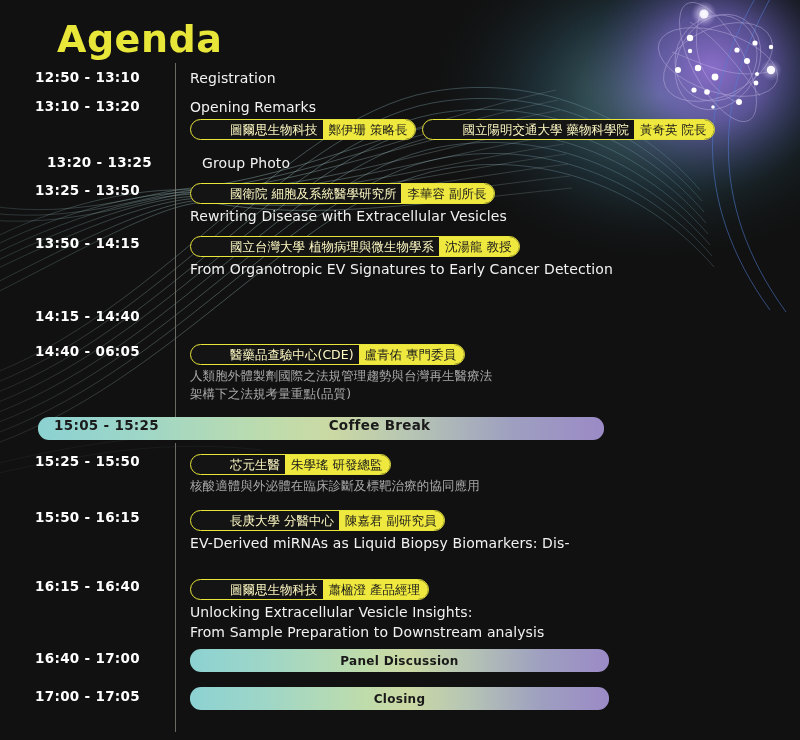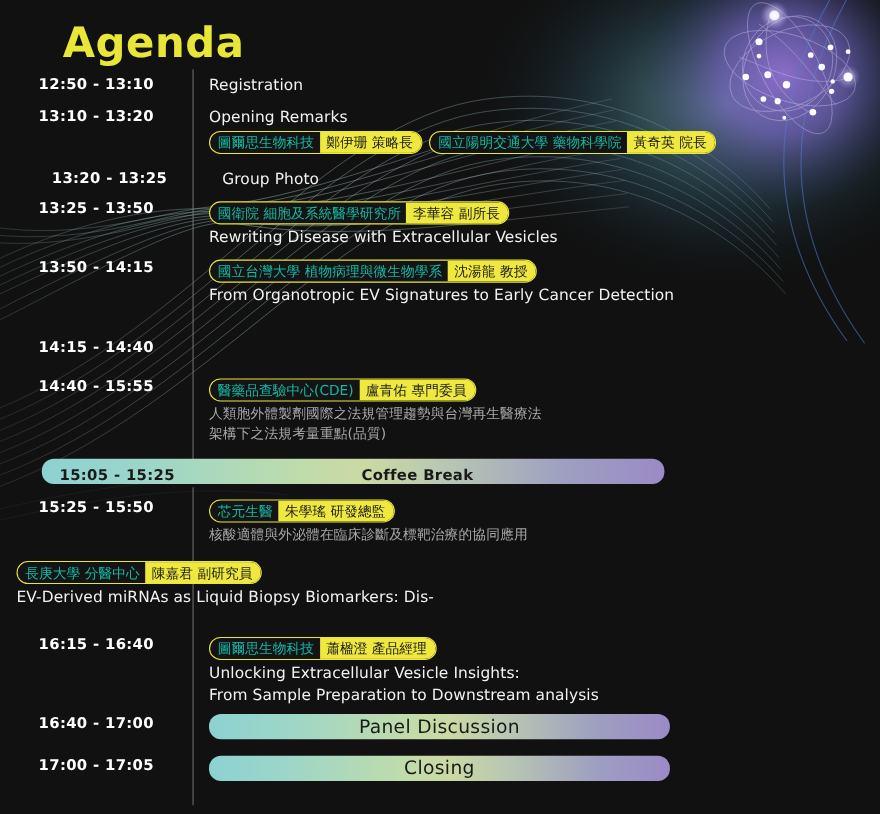--- a/index.html
+++ b/index.html
@@ -125,26 +125,27 @@
     align-items: stretch;
     border: 1px solid #e9e63a;
     border-radius: 11px;
     overflow: hidden;
     background: #141414;
     height: 21px;
     line-height: 19px;
   }
 
   .badge-org {
-    color: #14b8a6;
+    color: #fef9c3;
     font-size: 12.5px;
     padding: 0 5px 0 7px;
     white-space: nowrap;
     display: flex;
     align-items: center;
+    margin-left: 32px;
   }
 
   .badge-person {
     background: #efe93f;
     color: #1a1a1a;
     font-size: 12.5px;
     font-weight: 500;
     padding: 0 8px 0 6px;
     white-space: nowrap;
     display: flex;
@@ -164,21 +165,21 @@
     border-radius: 11px;
     background: linear-gradient(90deg,
         #8cd2d2 0%,
         #9ed6c7 18%,
         #bfdcab 42%,
         #cbd9a4 52%,
         #b6c5b4 66%,
         #9e9fc0 84%,
         #9b8ac6 100%);
     display: flex;
-    align-items: flex-end;
+    align-items: flex-start;
   }
   .gradbar-full .gb-time {
     width: 137px;
     text-align: center;
     font-size: 13.5px;
     font-weight: 700;
     color: #1a1a1a;
     letter-spacing: .3px;
   }
   .gradbar-full .gb-label {
@@ -200,22 +201,22 @@
         #8cd2d2 0%,
         #9ed6c7 18%,
         #bfdcab 42%,
         #cbd9a4 52%,
         #b6c5b4 66%,
         #9e9fc0 84%,
         #9b8ac6 100%);
     display: flex;
     align-items: center;
     justify-content: center;
-    font-size: 17px;
-    font-weight: 400;
+    font-size: 12px;
+    font-weight: 700;
     color: #1a1a1a;
     letter-spacing: .3px;
   }
 </style>
 </head>
 <body>
 
 <svg id="bg-decor" viewBox="0 0 800 740" xmlns="http://www.w3.org/2000/svg">
   <defs>
     <radialGradient id="glowPurple" cx="50%" cy="50%" r="50%">
@@ -384,21 +385,21 @@
           </div>
           <div>
             <div class="sess-title">From Organotropic EV Signatures to Early Cancer Detection</div>
           </div>
         </div>
       </div>
       <div class="row" style="position: absolute; left: 0px; width: 800px; top: 244px;">
         <div class="time">14:15 - 14:40</div>
       </div>
       <div class="row" style="position: absolute; left: 0px; width: 800px; top: 279px;">
-        <div class="time">14:40 - 15:55</div>
+        <div class="time">14:40 - 06:05</div>
         <div class="content">
           <div class="badge-line">
             <div class="badge">
               <span class="badge-org">醫藥品查驗中心(CDE)</span>
               <span class="badge-person">盧青佑 專門委員</span>
             </div>
           </div>
           <div>
             <div class="sess-desc">人類胞外體製劑國際之法規管理趨勢與台灣再生醫療法</div>
             <div class="sess-desc">架構下之法規考量重點(品質)</div>
@@ -419,20 +420,21 @@
               <span class="badge-org">芯元生醫</span>
               <span class="badge-person">朱學瑤 研發總監</span>
             </div>
           </div>
           <div>
             <div class="sess-desc">核酸適體與外泌體在臨床診斷及標靶治療的協同應用</div>
           </div>
         </div>
       </div>
       <div class="row" style="position: absolute; left: 0px; width: 800px; top: 445px;">
+        <div class="time">15:50 - 16:15</div>
         <div class="content">
           <div class="badge-line">
             <div class="badge">
               <span class="badge-org">長庚大學 分醫中心</span>
               <span class="badge-person">陳嘉君 副研究員</span>
             </div>
           </div>
           <div>
             <div class="sess-title">EV-Derived miRNAs as Liquid Biopsy Biomarkers: Dis-</div>
           </div>

